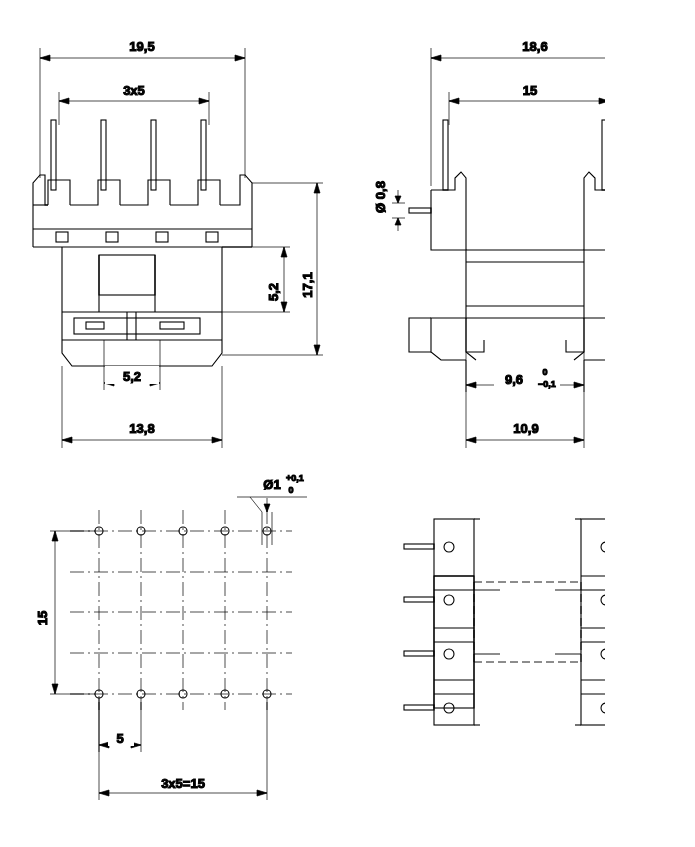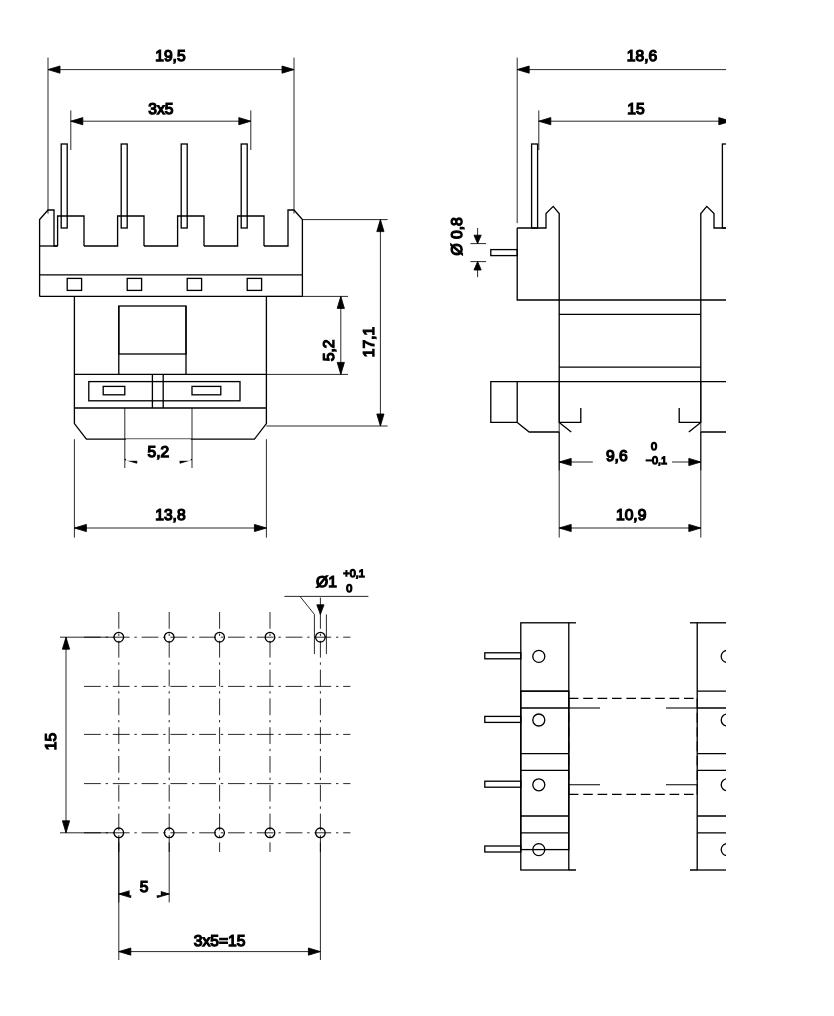--- a/index.html
+++ b/index.html
@@ -1,17 +1,17 @@
 <!DOCTYPE html>
 <html><head>
 <meta charset="utf-8">
 <style>
   html,body{margin:0;padding:0;background:#ffffff;}
   body{width:695px;height:847px;font-family:"Liberation Sans",sans-serif;color:#000;}
-  #sheet{position:relative;width:605px;height:847px;overflow:hidden;}
+  #sheet{position:relative;width:605px;height:847px;overflow:hidden;font-weight:bold;}
   svg{display:block;}
   .dimtext{font-family:"Liberation Sans",sans-serif;font-size:13px;fill:#000;}
   .dimtext-sm{font-family:"Liberation Sans",sans-serif;font-size:9px;fill:#000;}
 </style>
 </head>
 <body>
 
 <div id="sheet">
 <svg width="695" height="847" viewBox="0 0 695 847">
   <g fill="none" stroke="#000" stroke-width="1.1" shape-rendering="geometricPrecision">

